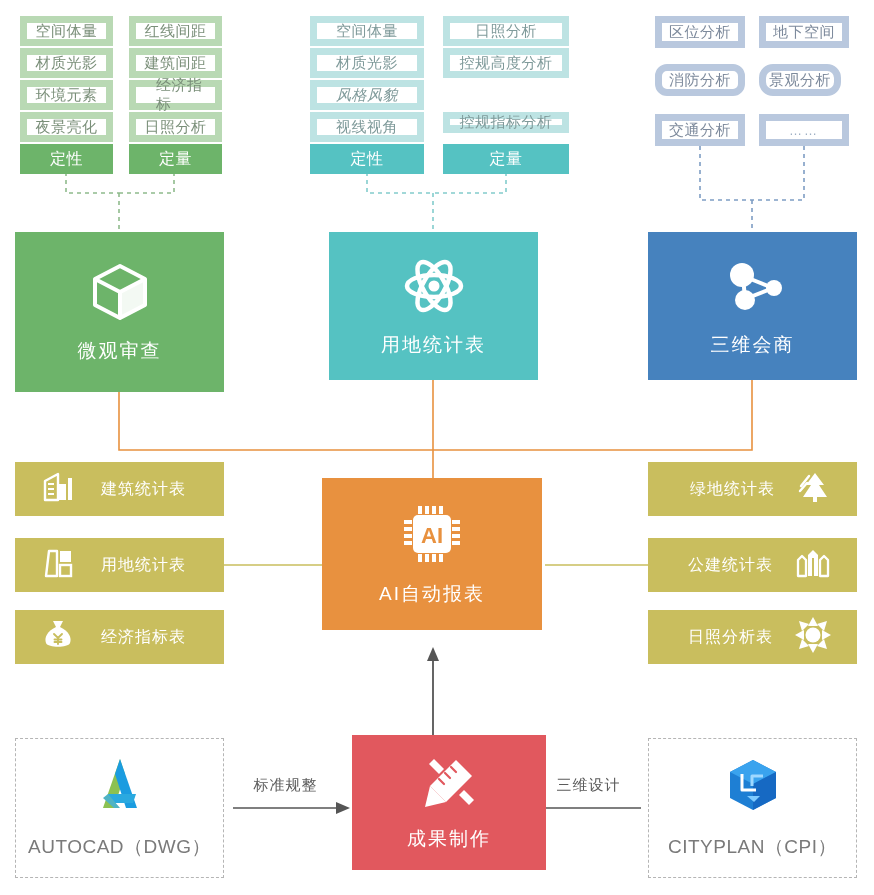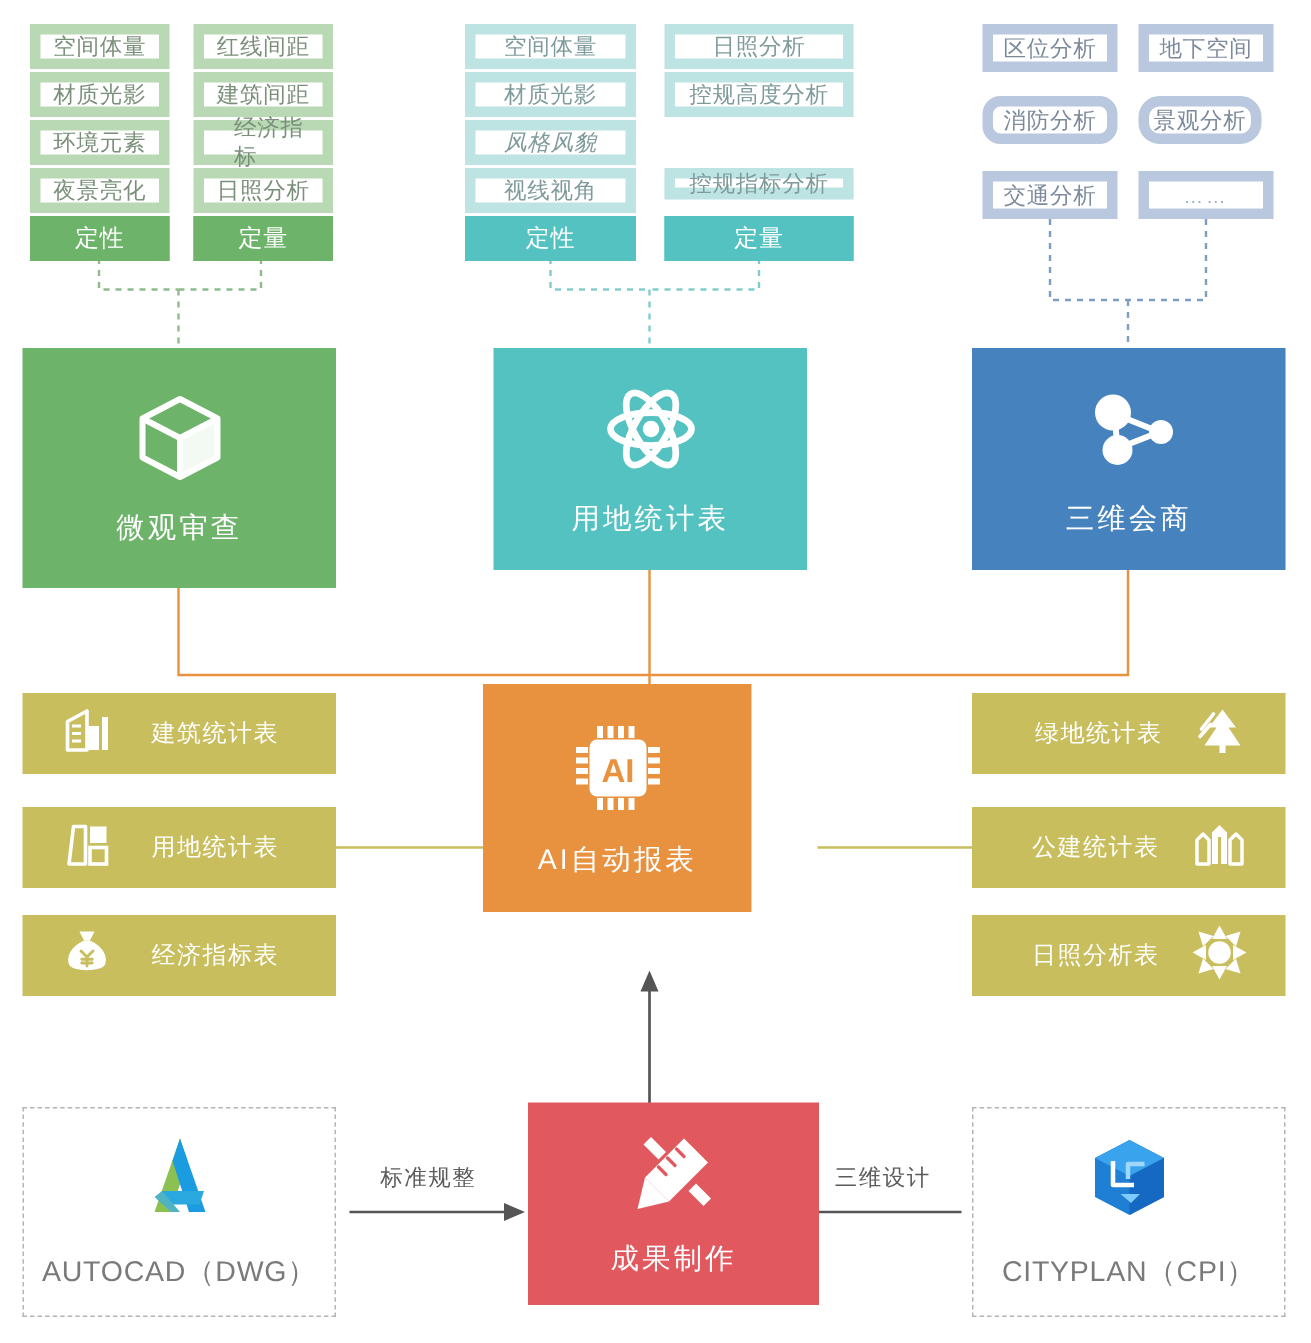--- a/index.html
+++ b/index.html
@@ -296,21 +296,21 @@
         <path d="M0 18 L9 13 L9 23 Z" fill="#ffffff"></path>
         <path d="M36 18 L27 23 L27 13 Z" fill="#ffffff"></path>
         <path d="M4 4 L14 7 L7 14 Z" fill="#ffffff"></path>
         <path d="M32 4 L29 14 L22 7 Z" fill="#ffffff"></path>
         <path d="M4 32 L7 22 L14 29 Z" fill="#ffffff"></path>
         <path d="M32 32 L22 29 L29 22 Z" fill="#ffffff"></path>
       </svg>
     </span>
   </div>
 
-  <div class="block bg-orange abs" style="left:322px;top:456px;width:179px;height:152px;">
+  <div class="block bg-orange abs" style="left:322px;top:478px;width:220px;height:152px;">
     <span class="ico">
       <svg width="66" height="66" viewBox="0 0 66 66">
         <rect x="14" y="14" width="38" height="38" rx="5" fill="#ffffff"></rect>
         <g fill="#ffffff">
           <rect x="19" y="5" width="4" height="8"></rect>
             <rect x="26" y="5" width="4" height="8"></rect>
           <rect x="33" y="5" width="4" height="8"></rect>
             <rect x="40" y="5" width="4" height="8"></rect>
           <rect x="19" y="53" width="4" height="8"></rect>
             <rect x="26" y="53" width="4" height="8"></rect>

